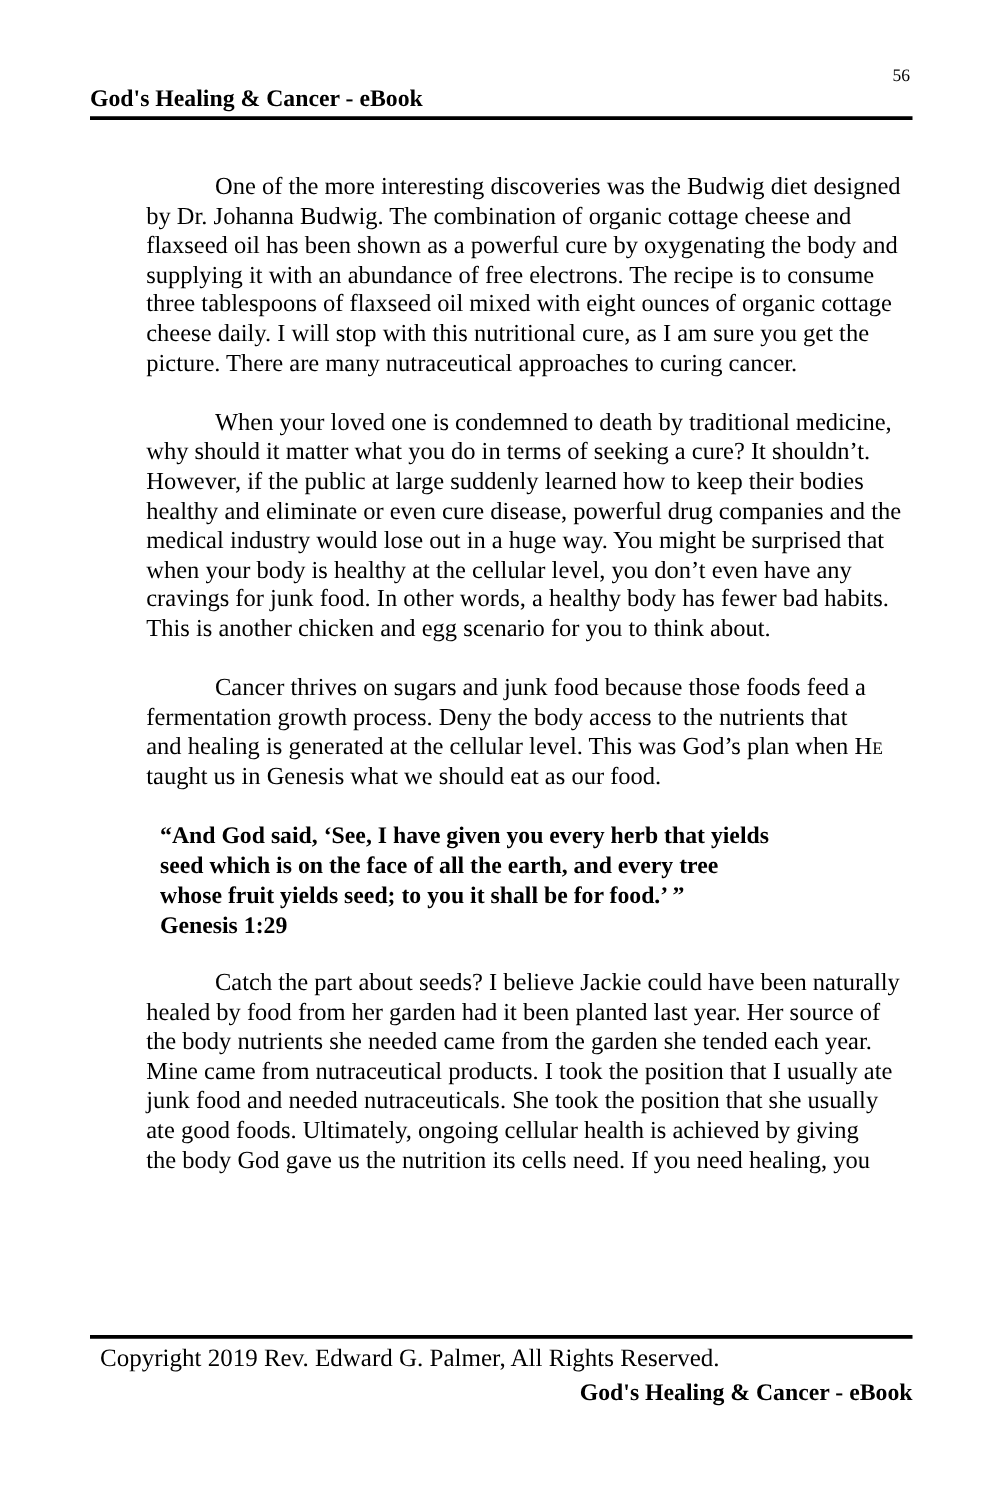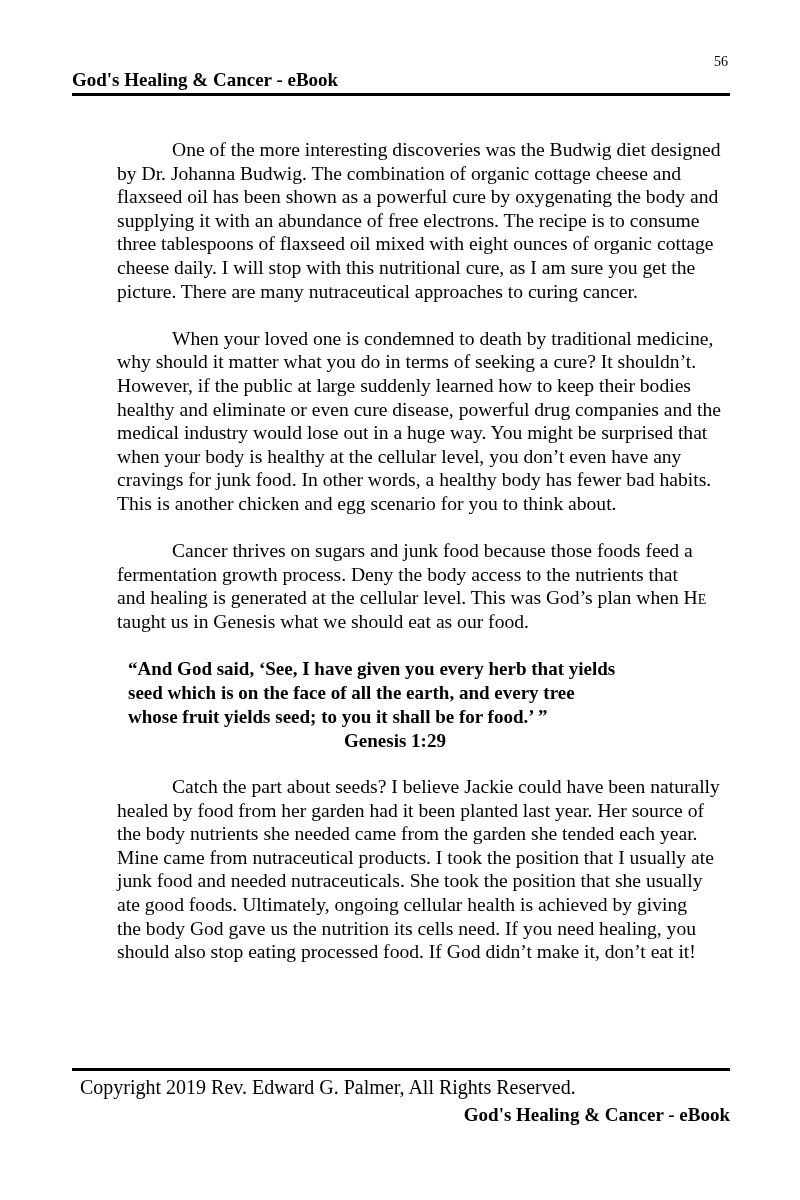--- a/index.html
+++ b/index.html
@@ -71,21 +71,21 @@
       font-weight: bold;
       font-size: 19px;
       line-height: 24px;
     }
     .quote .line {
       display: block;
       white-space: nowrap;
     }
     .quote .citation {
       display: block;
-      text-align: center;
+      text-align: left;
       padding-right: 70px;
     }
     .footer-rule {
       position: absolute;
       top: 1068px;
       left: 72px;
       width: 658px;
       height: 3px;
       background: #000000;
     }
@@ -150,20 +150,19 @@
   </div>
 
   <p class="para lines">
     <span class="line first">Catch the part about seeds?  I believe Jackie could have been naturally</span>
     <span class="line">healed by food from her garden had it been planted last year.  Her source of</span>
     <span class="line">the body nutrients she needed came from the garden she tended each year.</span>
     <span class="line">Mine came from nutraceutical products.  I took the position that I usually ate</span>
     <span class="line">junk food and needed nutraceuticals.  She took the position that she usually</span>
     <span class="line">ate good foods.  Ultimately, ongoing cellular health is achieved by giving</span>
     <span class="line">the body God gave us the nutrition its cells need.  If you need healing, you</span>
-    <span class="line">should also stop eating processed food.  If God didn’t make it, don’t eat it!</span>
   </p>
 
 </div>
 
 <div class="footer-rule"></div>
 <div class="footer-copyright">Copyright 2019 Rev. Edward G. Palmer, All Rights Reserved.</div>
 <div class="footer-title">God's Healing &amp; Cancer - eBook</div>
 
 </body></html>

